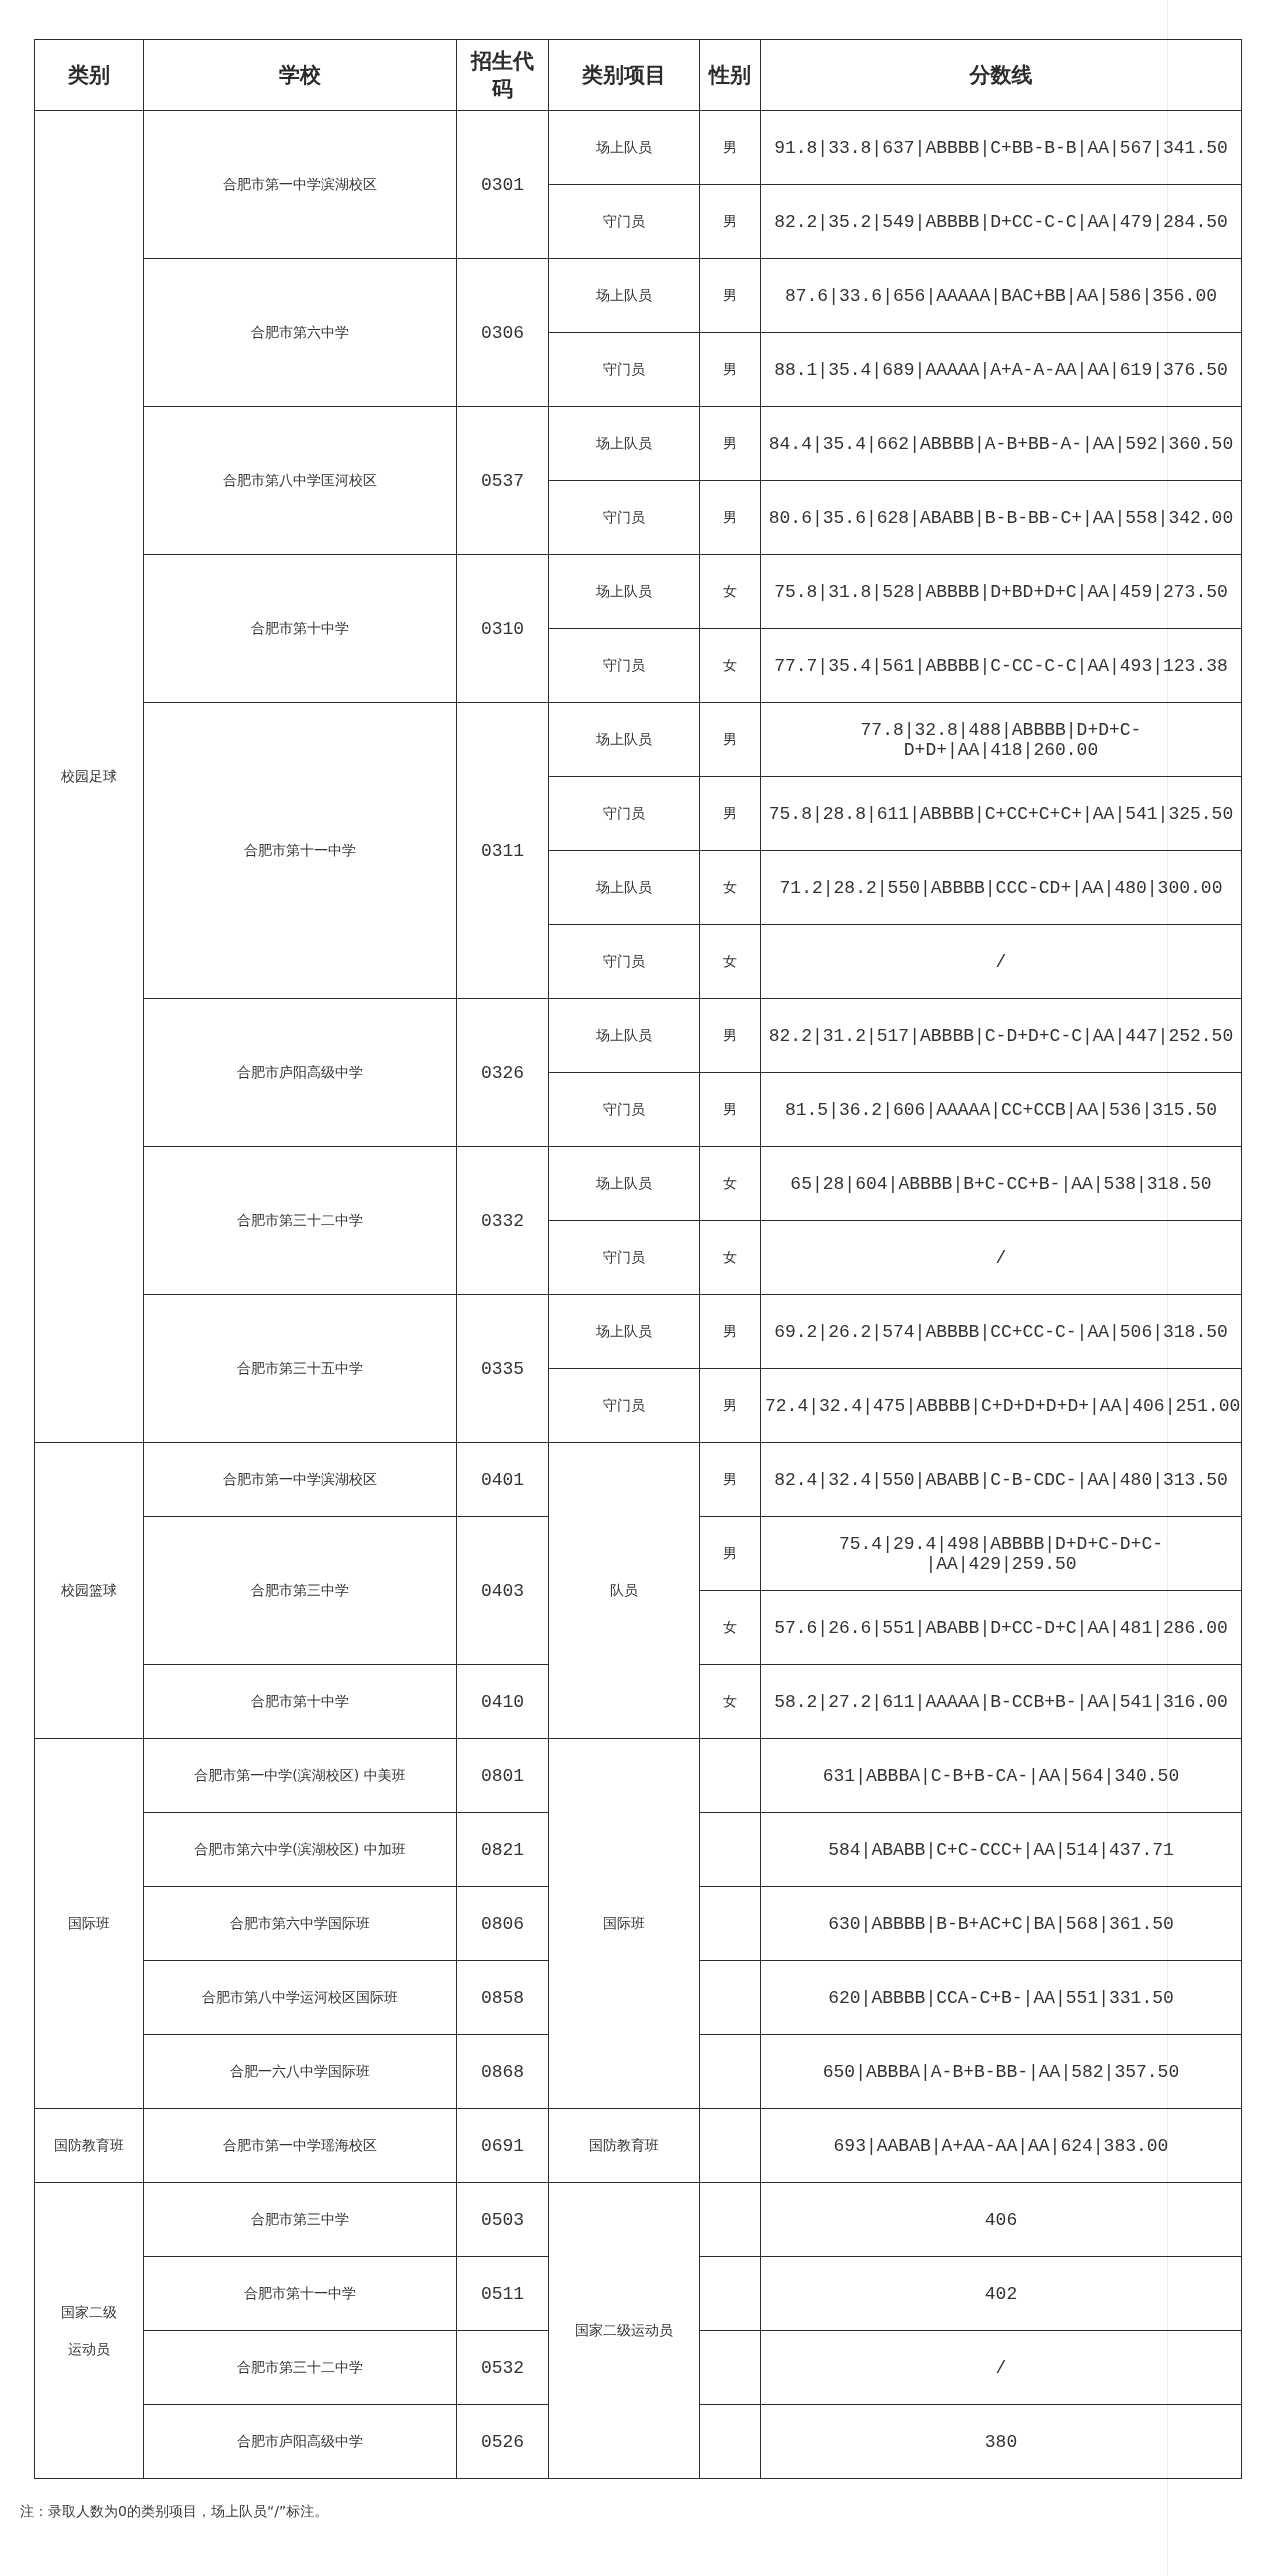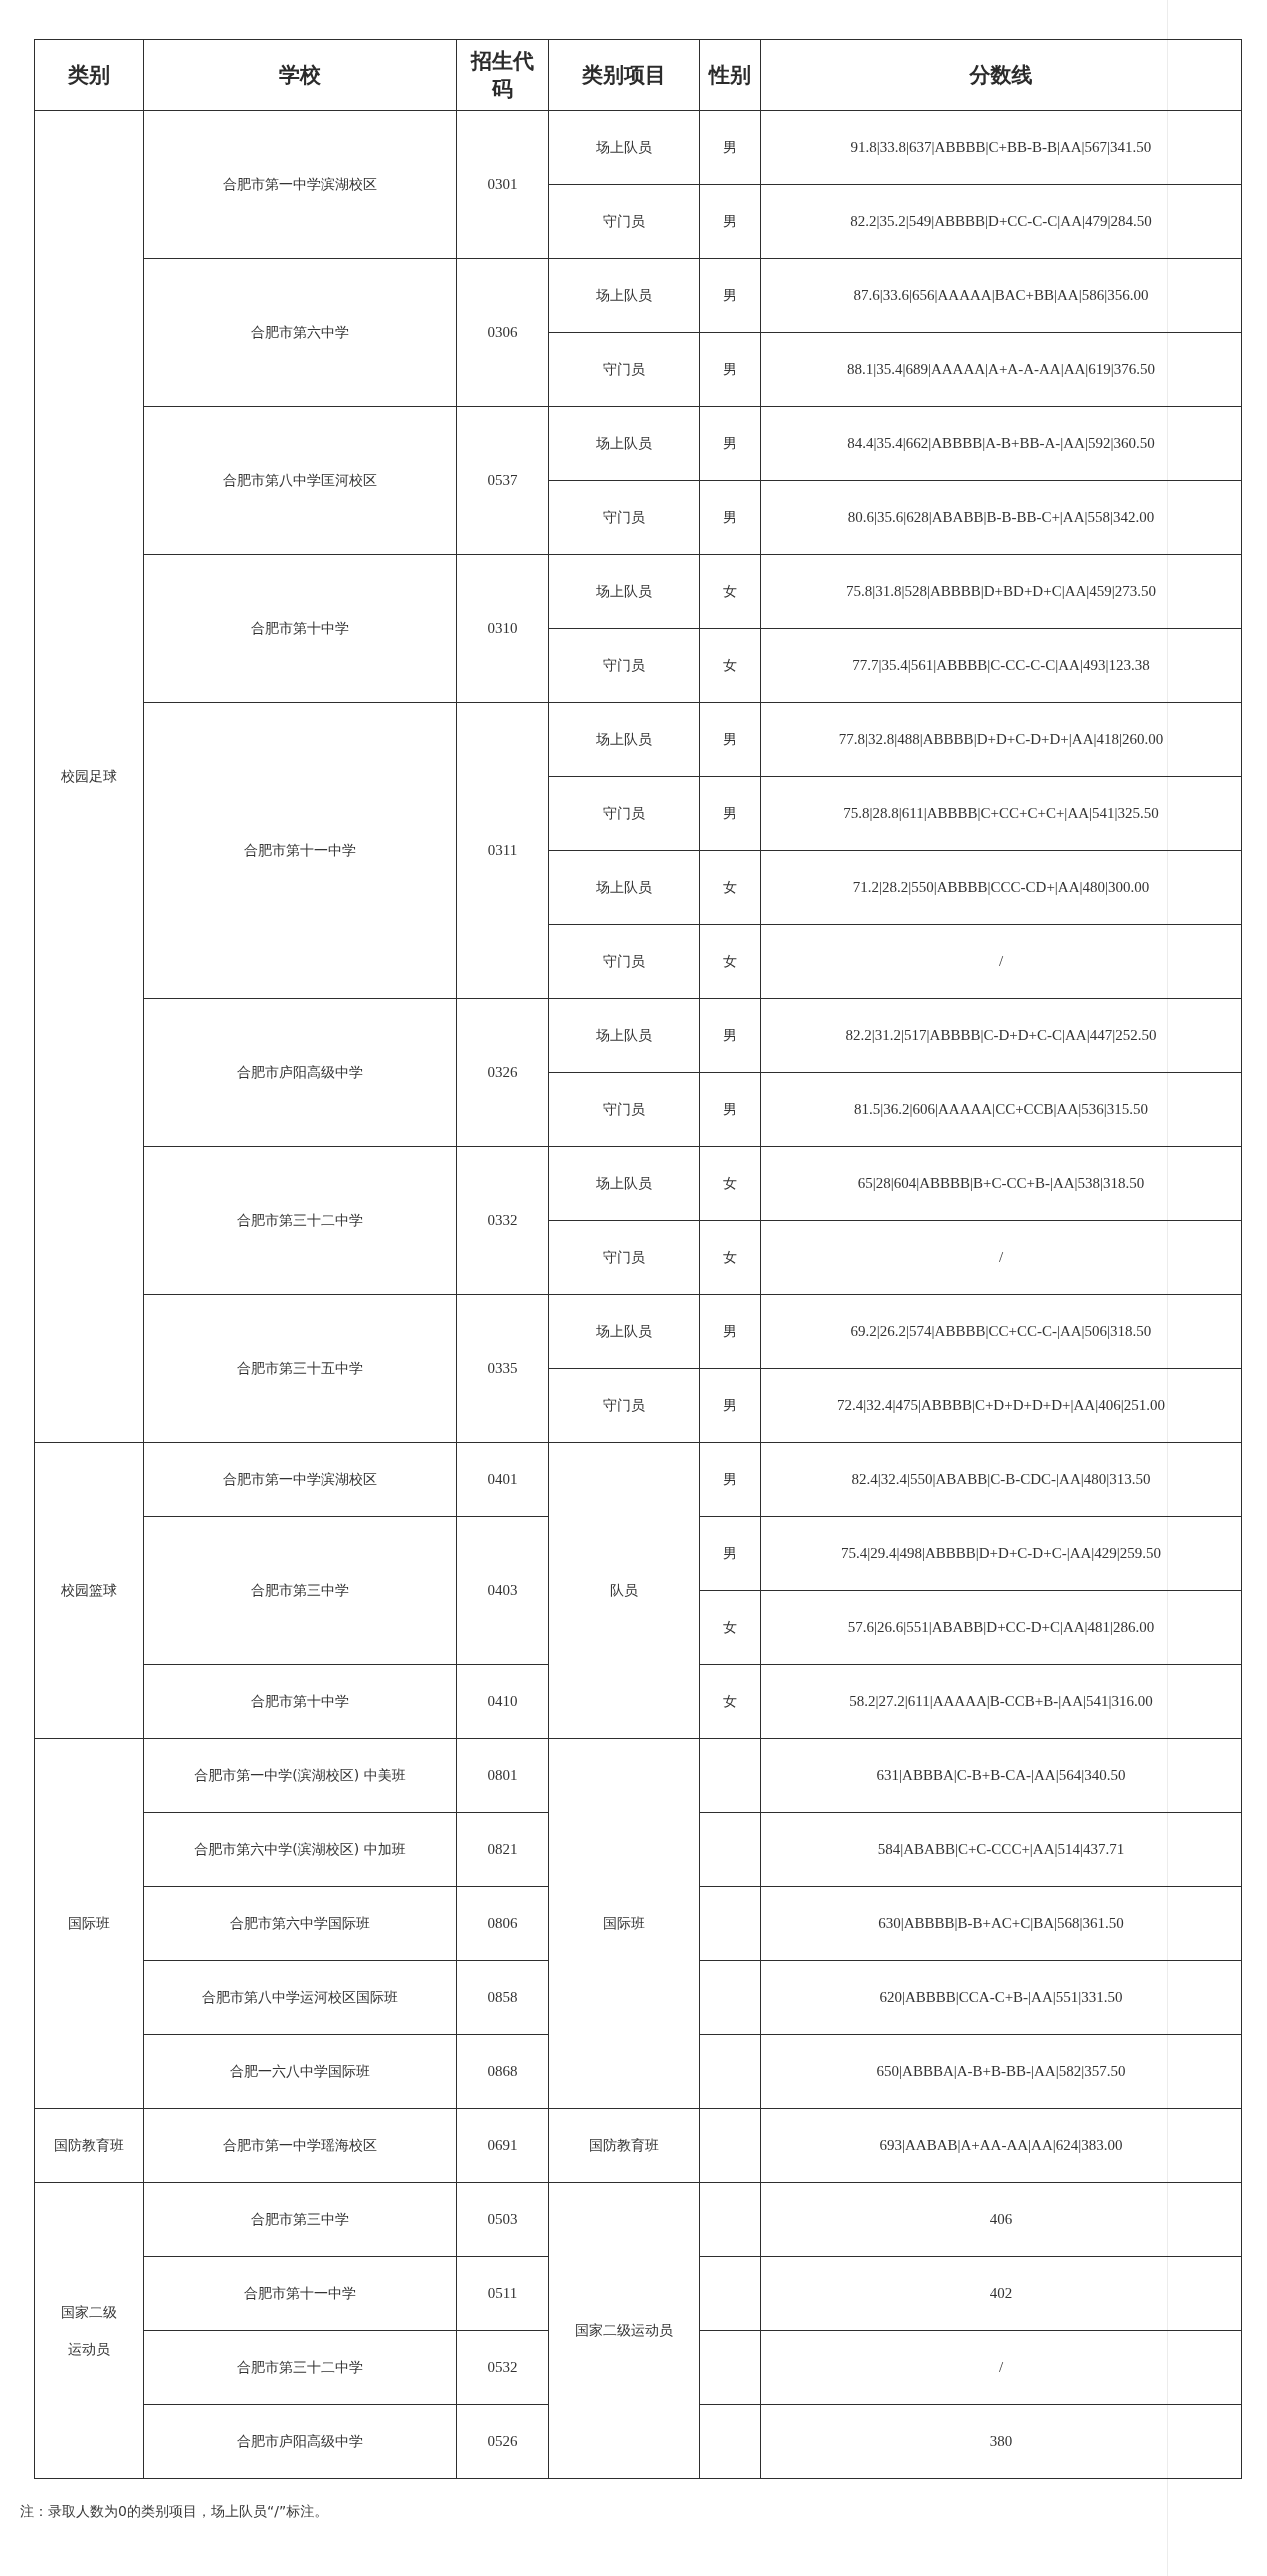--- a/index.html
+++ b/index.html
@@ -48,22 +48,22 @@
   .score-table td {
     font-size: 14px;
     color: #333333;
   }
   td.cat {
     line-height: 2.6;
     white-space: pre-line;
     margin-top: 32px;
   }
   td.code, td.score {
-    font-family: Liberation Serif, serif;
-    font-size: 15px;
+    font-family: Liberation Mono, monospace;
+    font-size: 18px;
     letter-spacing: 0px;
   }
   .note {
     position: absolute;
     left: 20px;
     top: 2503px;
     font-size: 14px;
     color: #3a3a3a;
   }
 </style>

